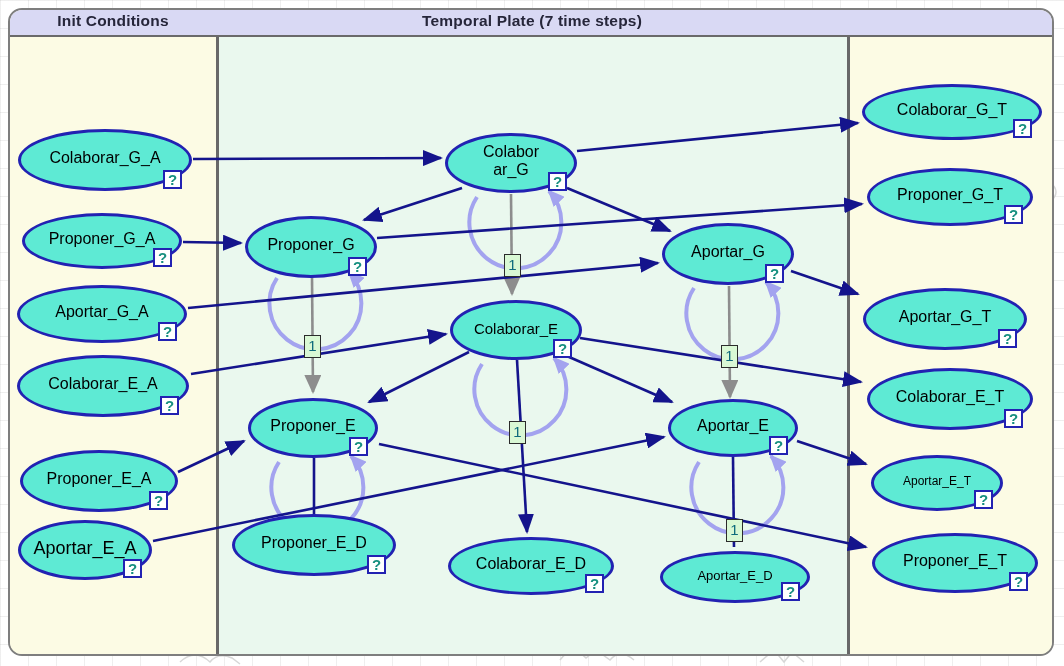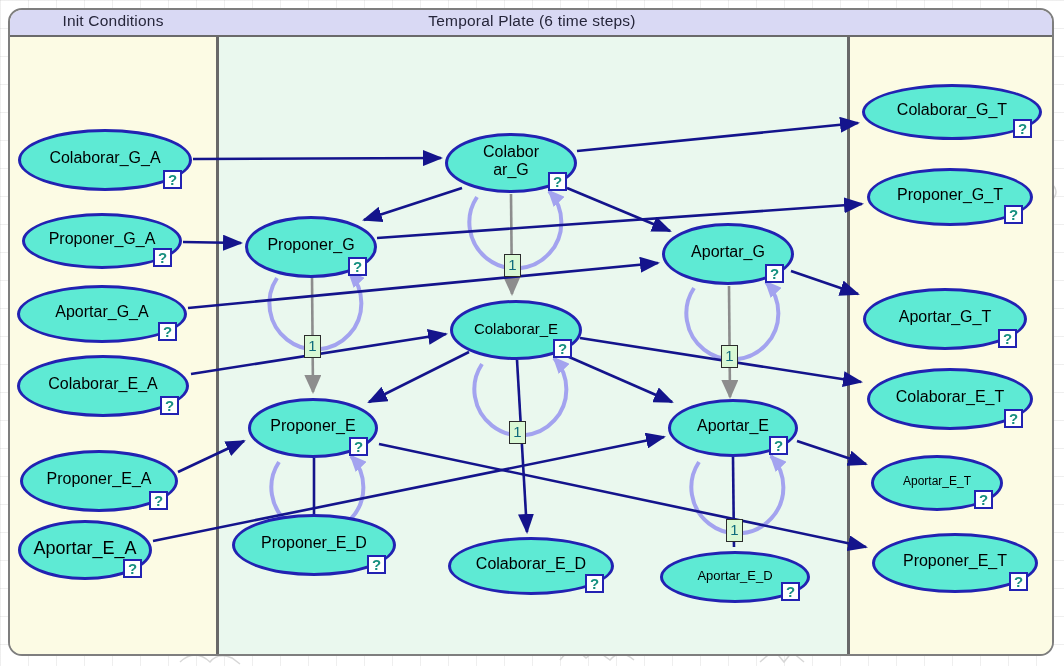--- a/index.html
+++ b/index.html
@@ -10,21 +10,21 @@
     background-image:
       repeating-linear-gradient(to right, rgba(130,130,130,.13) 0 1px, transparent 1px 28px),
       repeating-linear-gradient(to bottom, rgba(130,130,130,.13) 0 1px, transparent 1px 28px);
   }
   .wm{position:absolute;left:0;top:0;width:1064px;height:666px;z-index:0;pointer-events:none;}
   .frame{
     position:absolute;left:8px;top:8px;width:1042px;height:644px;
     border:2px solid #7e7e7e;border-radius:14px;overflow:hidden;z-index:1;background:#fcfbe4;
   }
   .titlebar{position:absolute;left:0;top:0;width:1042px;height:25px;background:#d9d9f4;border-bottom:2px solid #6a6a6a;}
-  .htitle{position:absolute;top:2px;text-align:center;font-weight:normal;font-size:15.5px;color:#26263a;letter-spacing:.2px;}
+  .htitle{position:absolute;top:2px;text-align:center;font-weight:bold;font-size:15.5px;color:#26263a;letter-spacing:.2px;}
   .panel{position:absolute;top:27px;bottom:0;}
   .panel-init{left:0;width:206px;background:#fcfbe4;}
   .sep{position:absolute;top:27px;bottom:0;width:3px;background:#686868;}
   .panel-temporal{left:209px;width:628px;background:#eaf8ee;}
   .panel-term{left:840px;right:0;background:#fcfbe4;}
   svg.edges{position:absolute;left:0;top:0;width:1064px;height:666px;z-index:2;pointer-events:none;}
   svg.edges *{pointer-events:auto;}
   .obox{
     position:absolute;width:17px;height:23px;z-index:3;box-sizing:border-box;
     background:#d9f8d4;border:1.5px solid #2b2b2b;color:#0e6b7c;
@@ -54,21 +54,21 @@
     <path d="M760 662 l 14 -12 10 12 8 -10 12 10"></path>
     <path d="M1046 452 q 14 8 0 18 q -12 6 -4 14"></path>
     <path d="M1050 182 q 12 10 0 20"></path>
     <path d="M40 350 q -10 10 2 18"></path>
   </g>
 </svg>
 
 <div class="frame">
   <div class="titlebar">
     <span class="htitle" style="left:0;width:206px">Init Conditions</span>
-    <span class="htitle" style="left:206px;width:632px">Temporal Plate (6 time steps)</span>
+    <span class="htitle" style="left:206px;width:632px">Temporal Plate (7 time steps)</span>
   </div>
   <div class="panel panel-init"></div>
   <div class="sep" style="left:206px"></div>
   <div class="panel panel-temporal"></div>
   <div class="sep" style="left:837px"></div>
   <div class="panel panel-term"></div>
 </div>
 
 <svg class="edges">
   <defs>

